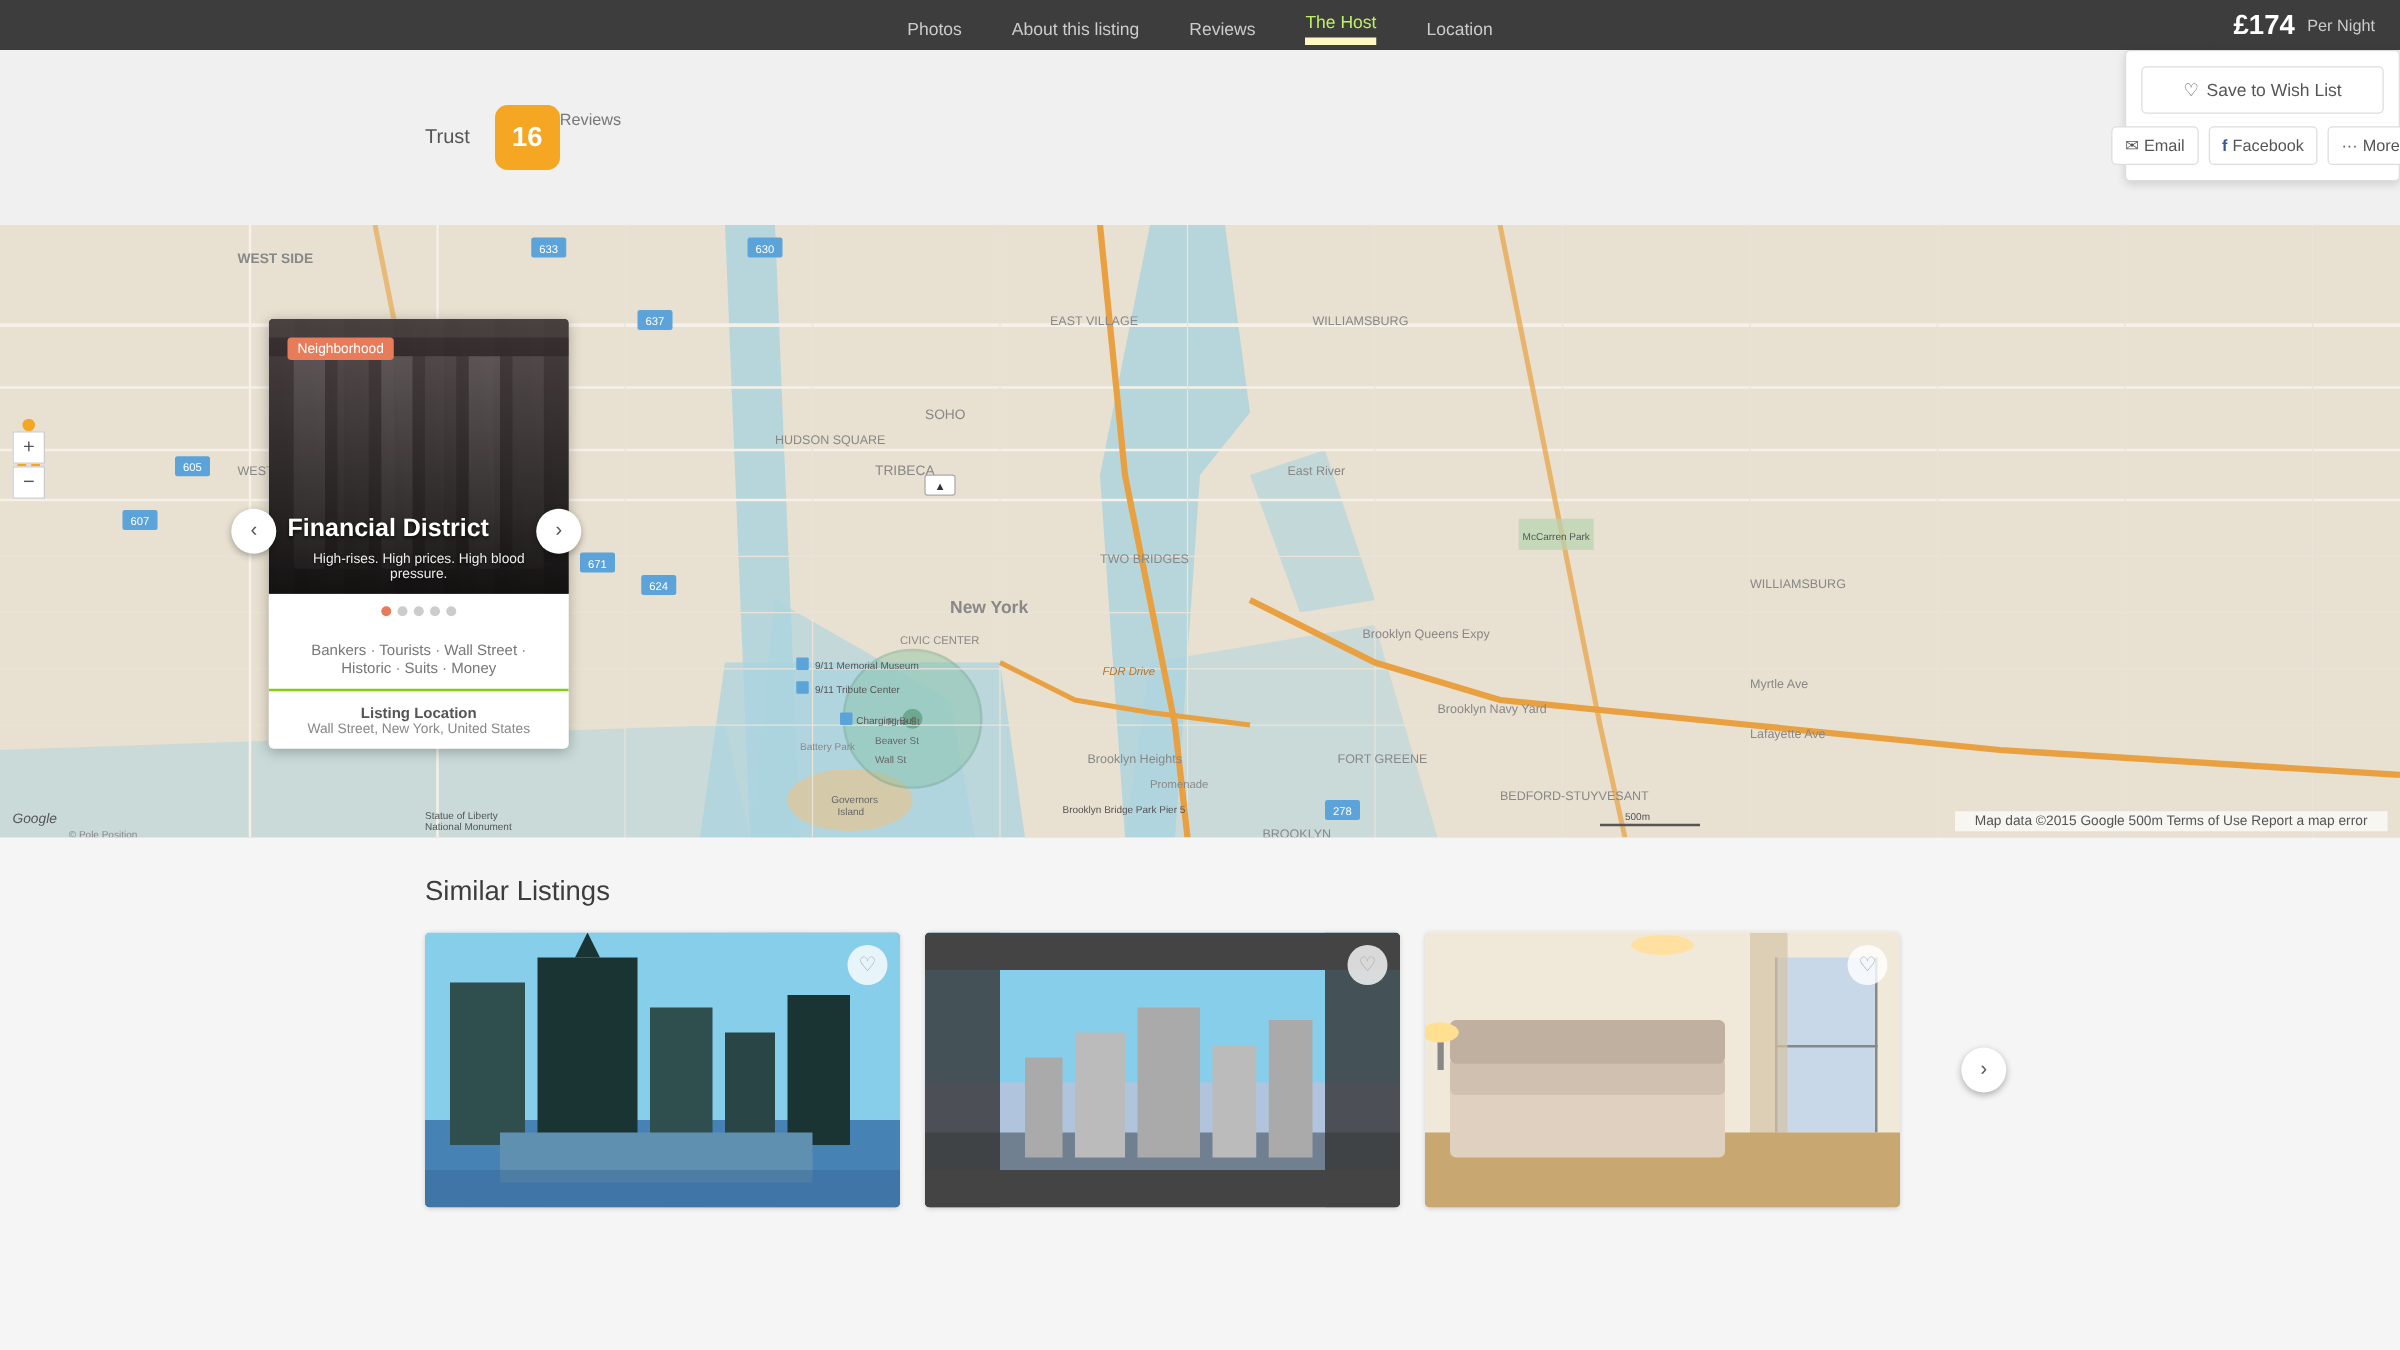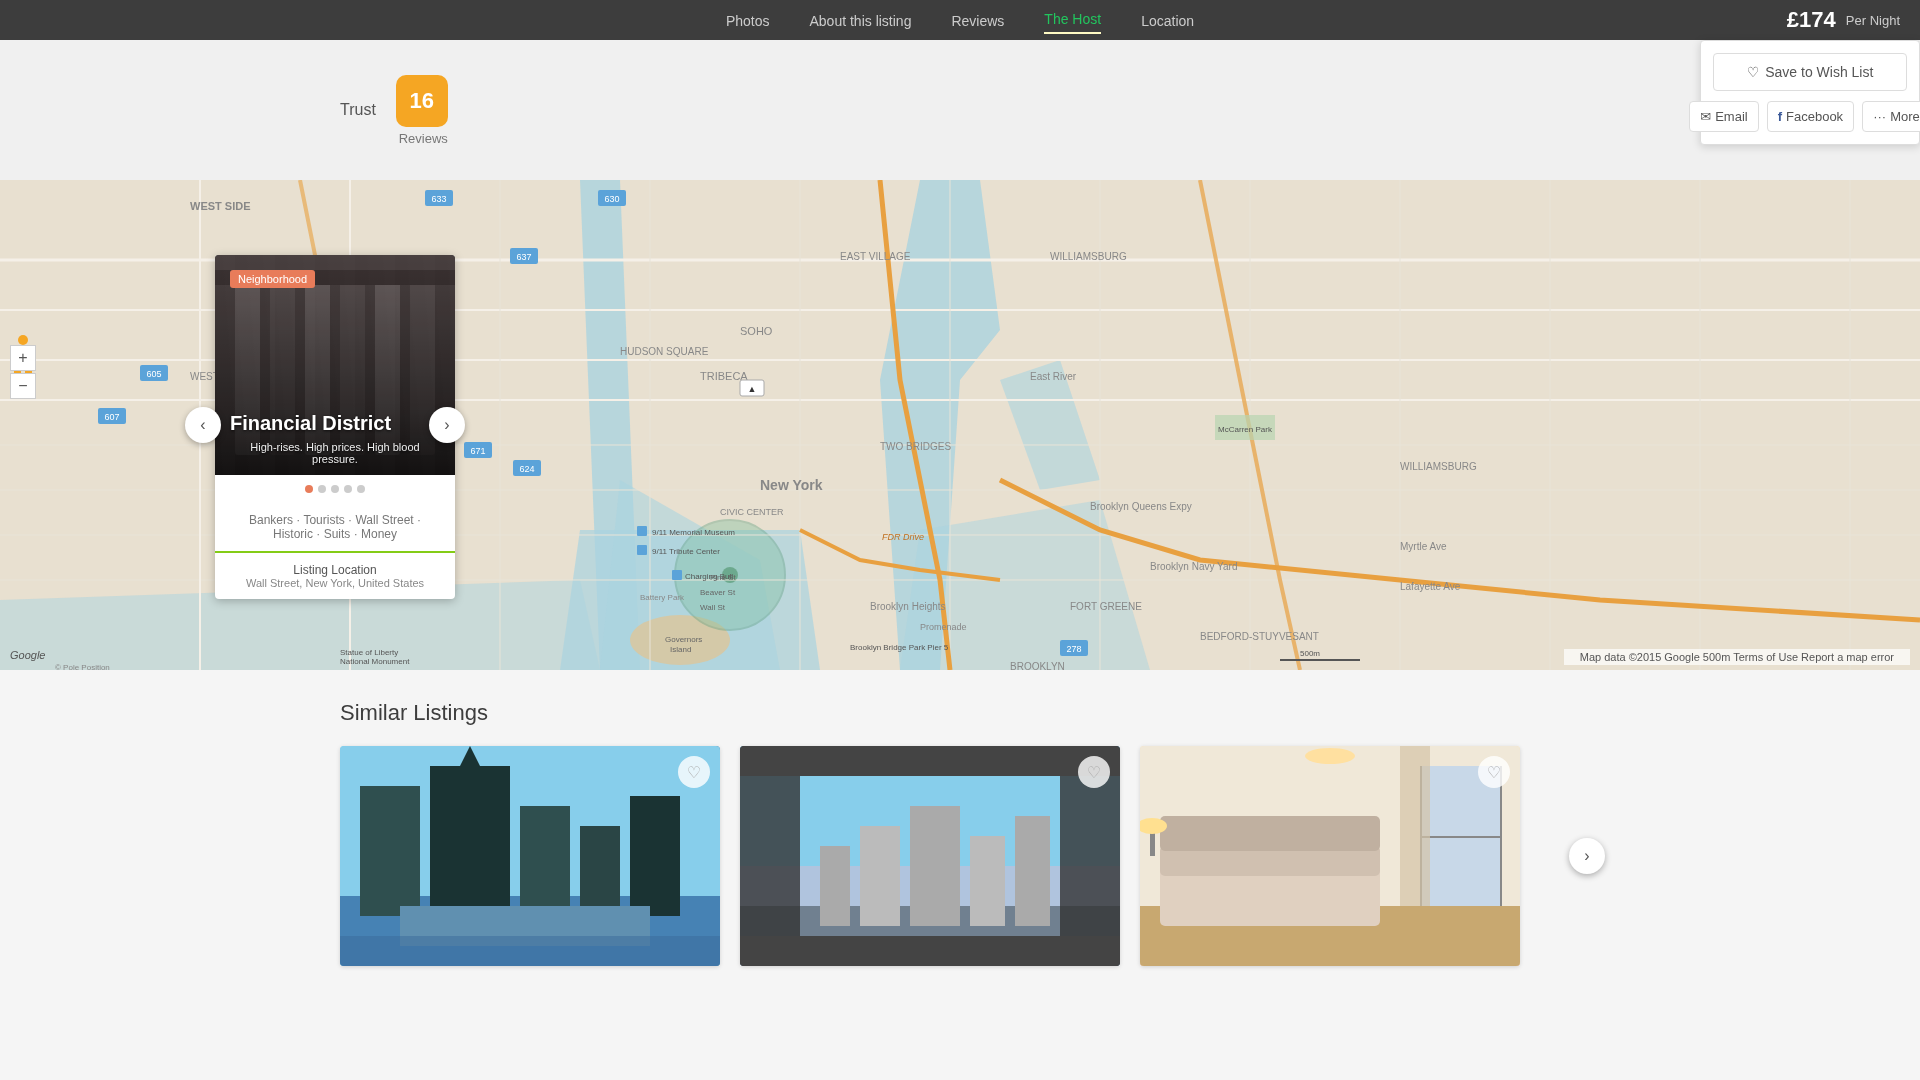--- a/index.html
+++ b/index.html
@@ -20,22 +20,22 @@
       align-items: flex-end;
     }
     .top-nav-link {
       color: #ccc;
       font-size: 14px;
       text-decoration: none;
       cursor: pointer;
       padding: 5px 0;
     }
     .top-nav-link.active {
-      color: #22c55e;
-      border-bottom: 2px solid #fef9c3;
+      color: #bef264;
+      border-bottom: 6px solid #fef9c3;
     }
 
     
     .price-bar {
       position: absolute;
       right: 0;
       top: 0;
       background: #3d3d3d;
       height: 40px;
       display: flex;
@@ -109,22 +109,22 @@
       align-items: center;
       gap: 20px;
       height: 140px;
     }
     .trust-label {
       font-size: 16px;
       color: #555;
     }
     .reviews-badge {
       display: flex;
-      flex-direction: column;
-      align-items: flex-end;
+      flex-direction: row;
+      align-items: flex-start;
     }
     .badge-number {
       background: #f5a623;
       color: #fff;
       font-size: 22px;
       font-weight: bold;
       width: 52px;
       height: 52px;
       border-radius: 10px;
       display: flex;
@@ -243,21 +243,21 @@
     }
 
     
     .listing-location {
       padding: 10px 15px;
       text-align: center;
     }
     .listing-location-label {
       font-size: 12px;
       color: #555;
-      font-weight: 400;
+      font-weight: 700;
     }
     .listing-location-value {
       font-size: 11px;
       color: #888;
     }
 
     
     .nav-arrow {
       position: absolute;
       top: 50%;

